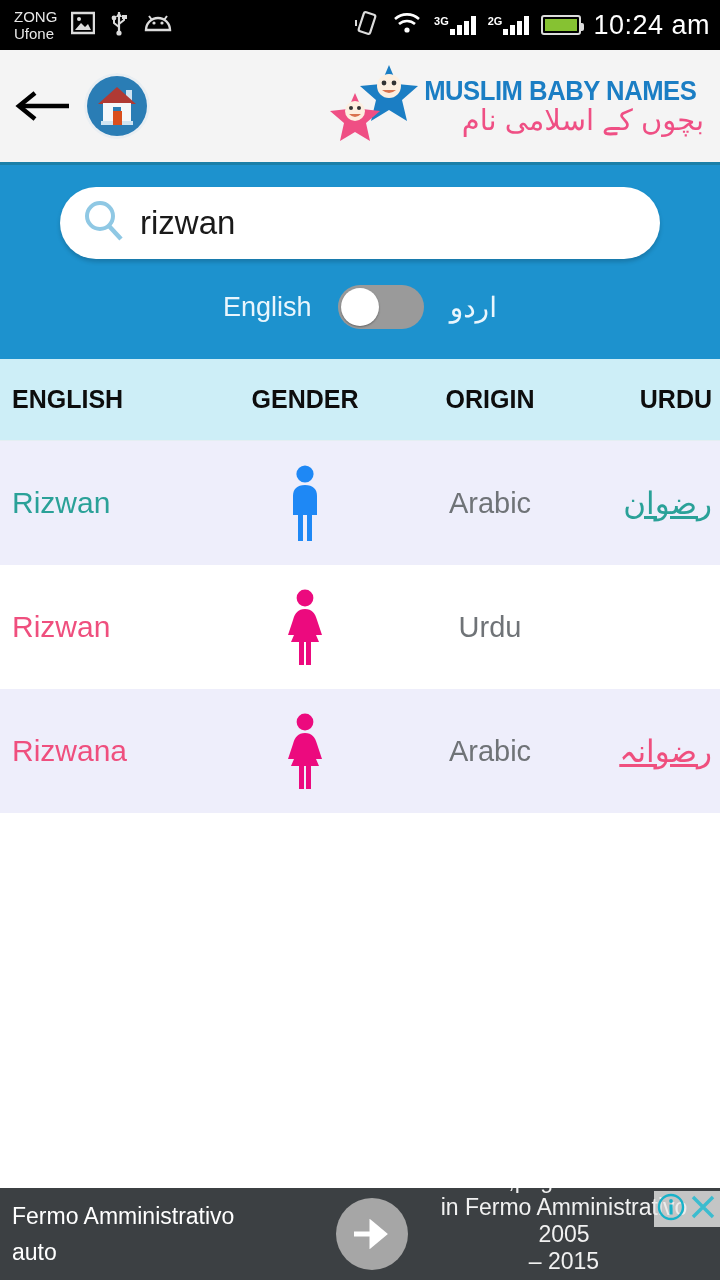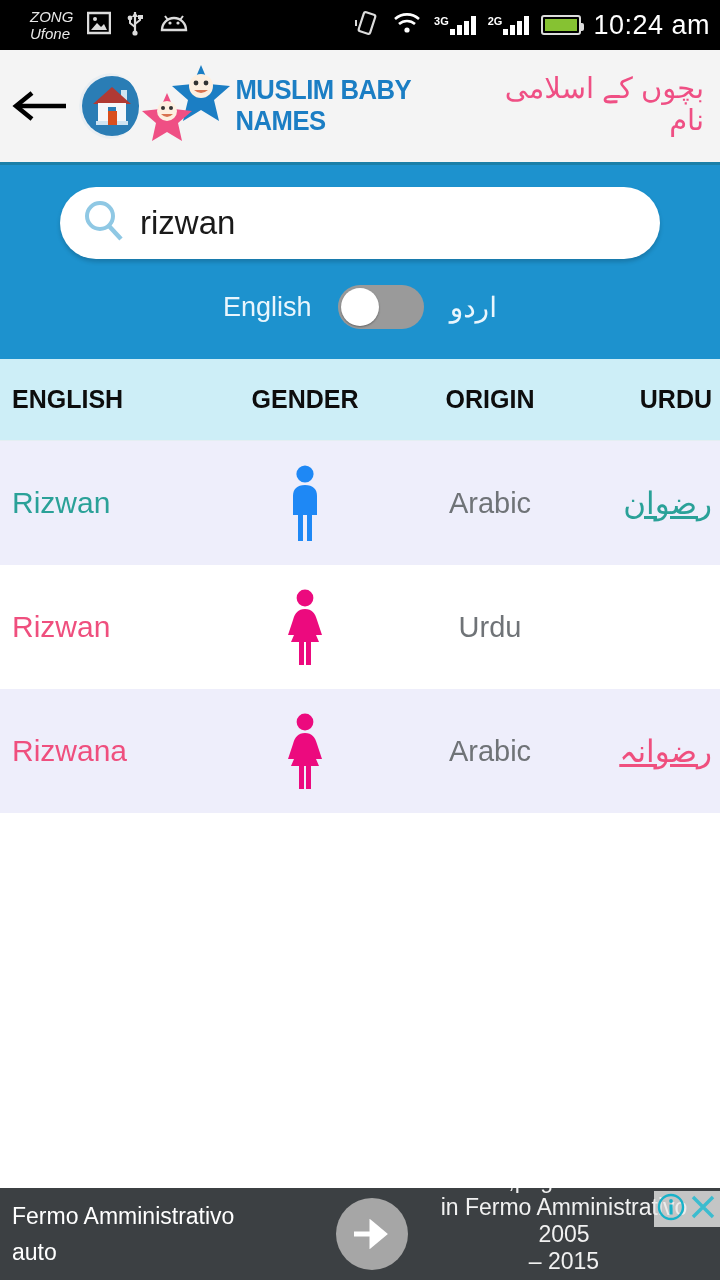--- a/index.html
+++ b/index.html
@@ -4,21 +4,21 @@
 <style>
   * { margin:0; padding:0; box-sizing:border-box; }
   html,body { width:720px; height:1280px; background:#fff; }
   body { font-family:"Liberation Sans", sans-serif; overflow:hidden; }
 
   
   .statusbar{
     position:relative; height:50px; background:#000; color:#e8e8e8;
     display:flex; align-items:center; padding:0 10px;
   }
-  .carrier{ font-size:15px; line-height:17px; margin-left:20px;font-style:italic; }
+  .carrier{ font-size:15px; line-height:17px; margin-left:4px; }
   .sb-icons-left{ display:flex; align-items:center; gap:14px; margin-left:14px; }
   .sb-right{ margin-left:auto; display:flex; align-items:center; gap:12px; }
   .clock{ font-size:27px; color:#fff; letter-spacing:.5px; }
   .sig{ display:flex; align-items:flex-end; gap:2px; height:20px; }
   .sig i{ display:block; width:5px; background:#fff; }
   .sig i:nth-child(1){height:6px}
   .sig i:nth-child(2){height:10px}
   .sig i:nth-child(3){height:14px}
   .sig i:nth-child(4){height:19px}
   .gtag{ font-size:11px; font-weight:bold; color:#fff; margin-right:1px; align-self:flex-start;}
@@ -29,21 +29,21 @@
 
   
   .appbar{
     height:115px; background:#f4f4f4; display:flex; align-items:center;
     padding:0 12px; border-bottom:3px solid #1a7fa8; position:relative;
   }
   .backbtn{ width:62px; height:62px; display:flex; align-items:center; justify-content:center; }
   .homebtn{ width:66px;height:66px;border-radius:50%; margin-left:10px; overflow:hidden; }
   .logo{ margin-left:auto; display:flex; align-items:center; padding-right:4px;}
   .logo-stars{ position:relative; width:96px; height:86px; flex:none;}
-  .logo-text{ display:flex; flex-direction:row; align-items:flex-end; margin-left:-6px;}
+  .logo-text{ display:flex; flex-direction:column; align-items:flex-end; margin-left:-6px;}
   .logo-title{
     font-size:27px; font-weight:bold; color:#1b7ec4; letter-spacing:-.5px;
     font-family:"Liberation Sans", sans-serif; transform:scaleX(.95);
   }
   .logo-urdu{ font-size:29px; color:#ef4f84; line-height:1.1; direction:rtl; margin-top:-2px;}
 
   
   .bluesec{ background:#1d92ce; padding:22px 0 30px; }
   .searchwrap{
     margin:0 auto; width:600px; height:72px; background:#fff;

